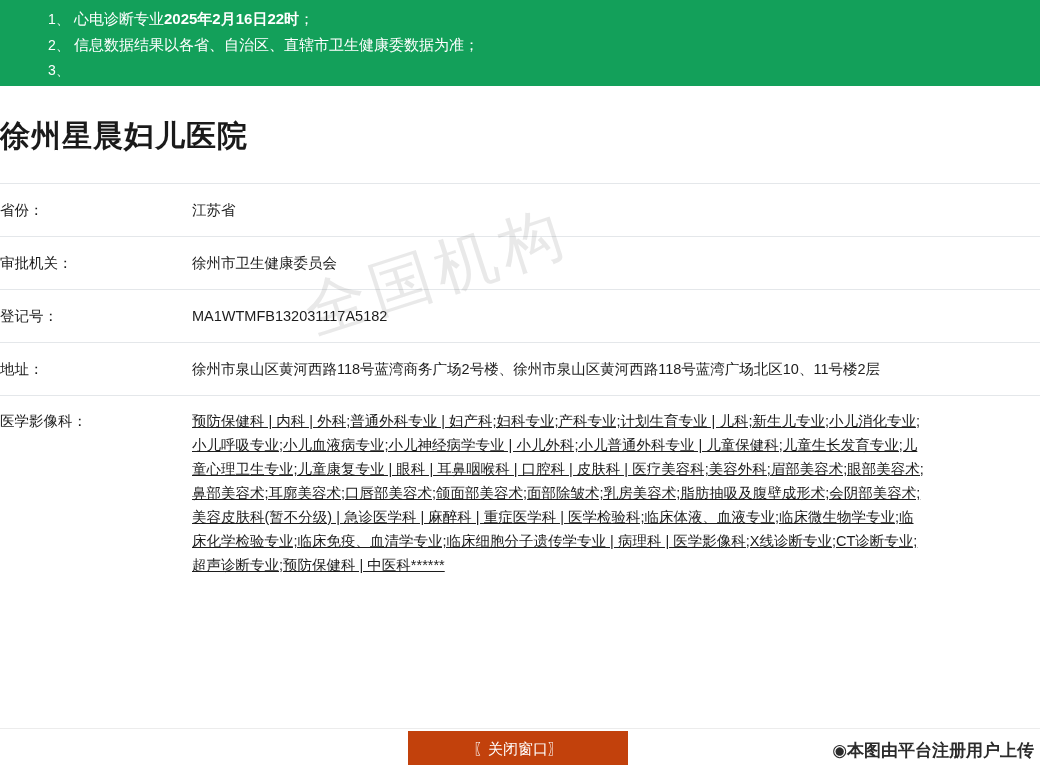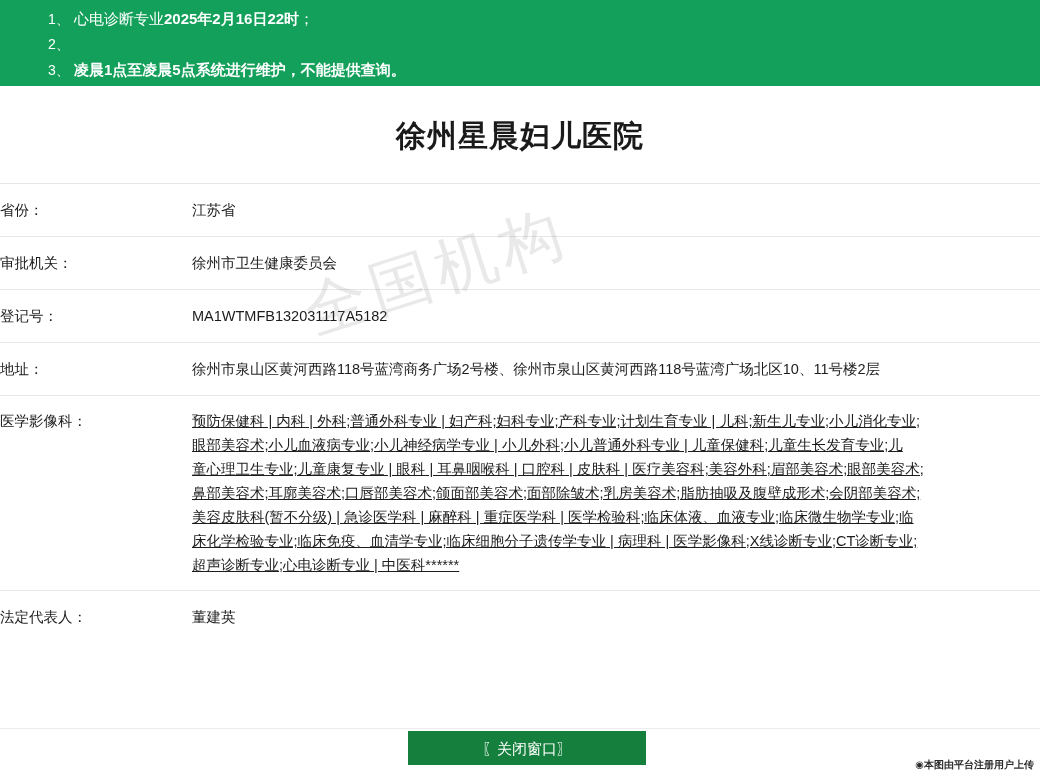--- a/index.html
+++ b/index.html
@@ -25,21 +25,20 @@
     font-size: 15px;
     line-height: 25px;
     padding-left: 48px;
   }
   .notice-num { width: 26px; flex: 0 0 26px; font-size: 14px; }
   .notice-text { font-size: 15px; }
   .notice-text b { font-weight: bold; text-align: right; }
 
   
   .title {
-    text-align: center;
     font-size: 30px;
     font-weight: bold;
     color: #1a1a1a;
     letter-spacing: 1px;
     padding: 30px 0 26px 0;
   }
 
   
   table.info {
     width: 1040px;
@@ -88,60 +87,60 @@
     left: 0; bottom: 0;
     width: 1040px;
     height: 44px;
     background: #ffffff;
     border-top: 1px solid #ececec;
   }
   .close-btn {
     position: absolute;
     left: 408px;
     top: 2px;
-    width: 238px;
+    width: 220px;
     height: 34px;
-    background: #15803d;
+    background: #c2410c;
     color: #ffffff;
     font-size: 15px;
     line-height: 34px;
     text-align: center;
     border: none;
     cursor: pointer;
     font-family: "Liberation Sans", sans-serif;
   }
   .upload-note {
     position: absolute;
     right: 6px;
-    bottom: 0;
-    font-size: 10px;
+    bottom: 10px;
+    font-size: 17px;
     color: #2b2b2b;
     font-weight: bold;
     white-space: nowrap;
   }
   .clip { position:absolute; left:0; top:0; width:1040px; height:728px; overflow:hidden; }
 </style>
 </head>
 <body>
 
 <div class="page">
 
   <div class="clip">
 
     <div class="notice">
       <div class="notice-row">
         <span class="notice-num">1、</span>
         <span class="notice-text"><span>心电诊断专业</span><b>2025年2月16日22时</b><span>；</span></span>
       </div>
       <div class="notice-row">
         <span class="notice-num">2、</span>
+        <span class="notice-text"><span>信息数据结果以各省、自治区、直辖市卫生健康委数据为准；</span></span>
       </div>
       <div class="notice-row">
         <span class="notice-num">3、</span>
-        <span class="notice-text"><b>凌晨1点至凌晨5点系统进行维护，不能提供查询。</b></span>
       </div>
     </div>
 
     <div class="title">徐州星晨妇儿医院</div>
 
     <div class="watermark">全国机构</div>
 
     <table class="info">
       <tbody>
           <tr>
@@ -157,31 +156,27 @@
         <td class="val">MA1WTMFB132031117A5182</td>
       </tr>
       <tr>
         <td class="lbl">地址：</td>
         <td class="val">徐州市泉山区黄河西路118号蓝湾商务广场2号楼、徐州市泉山区黄河西路118号蓝湾广场北区10、11号楼2层</td>
       </tr>
       <tr class="tall">
         <td class="lbl">医学影像科：</td>
         <td class="val">
           <span class="dept-line">预防保健科 | 内科 | 外科;普通外科专业 | 妇产科;妇科专业;产科专业;计划生育专业 | 儿科;新生儿专业;小儿消化专业;</span>
-          <span class="dept-line">眼部美容术;小儿血液病专业;小儿神经病学专业 | 小儿外科;小儿普通外科专业 | 儿童保健科;儿童生长发育专业;儿</span>
+          <span class="dept-line">小儿呼吸专业;小儿血液病专业;小儿神经病学专业 | 小儿外科;小儿普通外科专业 | 儿童保健科;儿童生长发育专业;儿</span>
           <span class="dept-line">童心理卫生专业;儿童康复专业 | 眼科 | 耳鼻咽喉科 | 口腔科 | 皮肤科 | 医疗美容科;美容外科;眉部美容术;眼部美容术;</span>
           <span class="dept-line">鼻部美容术;耳廓美容术;口唇部美容术;颌面部美容术;面部除皱术;乳房美容术;脂肪抽吸及腹壁成形术;会阴部美容术;</span>
           <span class="dept-line">美容皮肤科(暂不分级) | 急诊医学科 | 麻醉科 | 重症医学科 | 医学检验科;临床体液、血液专业;临床微生物学专业;临</span>
           <span class="dept-line">床化学检验专业;临床免疫、血清学专业;临床细胞分子遗传学专业 | 病理科 | 医学影像科;X线诊断专业;CT诊断专业;</span>
-          <span class="dept-line">超声诊断专业;心电诊断专业 | 中医科******</span>
+          <span class="dept-line">超声诊断专业;预防保健科 | 中医科******</span>
         </td>
-      </tr>
-      <tr>
-        <td class="lbl">法定代表人：</td>
-        <td class="val">董建英</td>
       </tr>
 
     </tbody>
       </table>
 
   </div>
 
   <div class="footer">
     <button class="close-btn">〖关闭窗口〗</button>
     <span class="upload-note">◉本图由平台注册用户上传</span>

